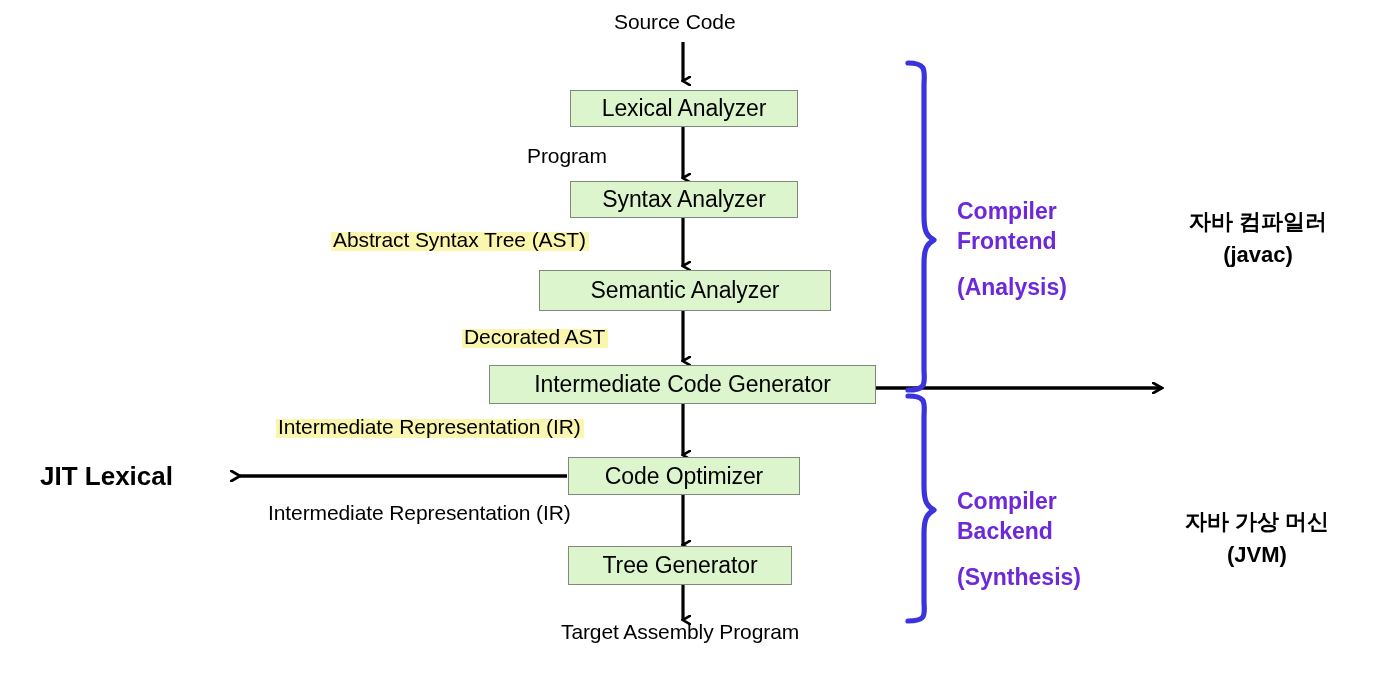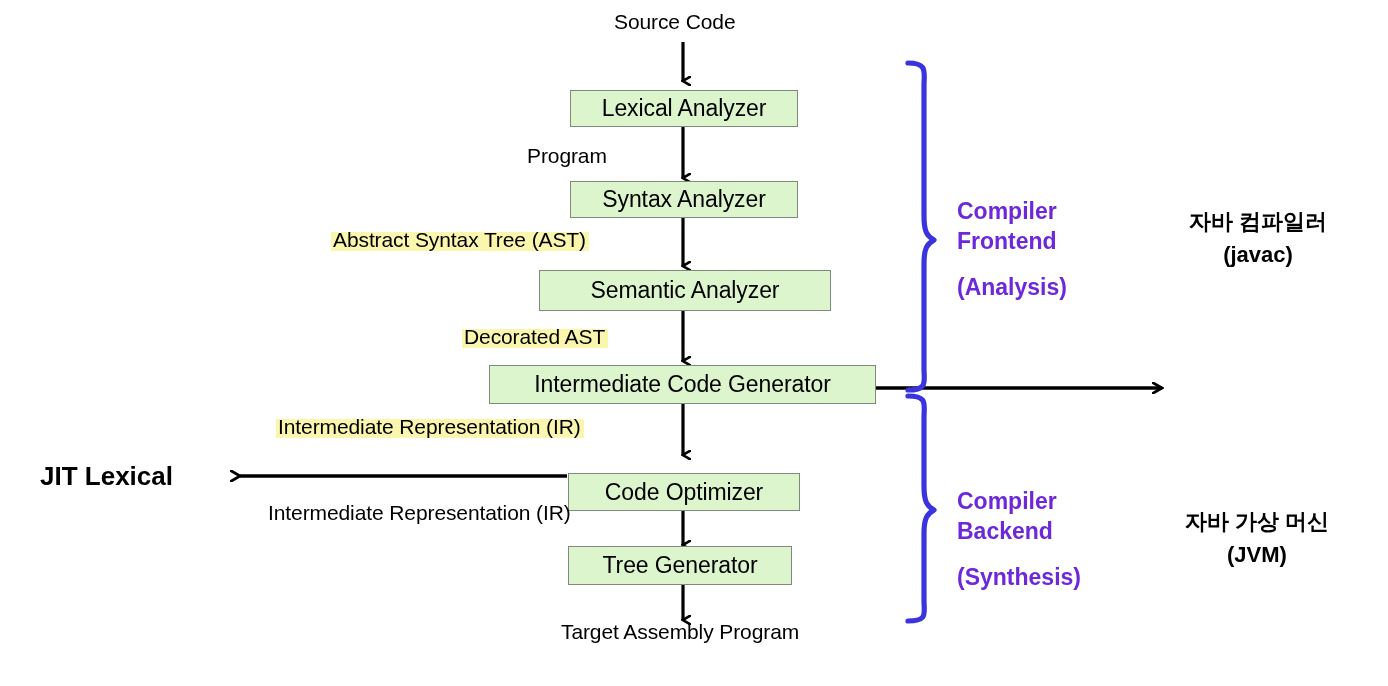--- a/index.html
+++ b/index.html
@@ -166,21 +166,21 @@
   </div>
 
   <div class="stage-box" style="left:539px; top:270px; width:292px; height:41px;">
     <span>Semantic Analyzer</span>
   </div>
 
   <div class="stage-box" style="left:489px; top:365px; width:387px; height:39px;justify-content:center;">
     <span>Intermediate Code Generator</span>
   </div>
 
-  <div class="stage-box" style="left:568px; top:473px; width:232px; height:38px;">
+  <div class="stage-box" style="left:568px; top:457px; width:232px; height:38px;">
     <span>Code Optimizer</span>
   </div>
 
   <div class="stage-box" style="left:568px; top:546px; width:224px; height:39px;">
     <span>Tree Generator</span>
   </div>
 
   <div class="plain-label" style="left:527px; top:144px;">
     <span>Program</span>
   </div>

